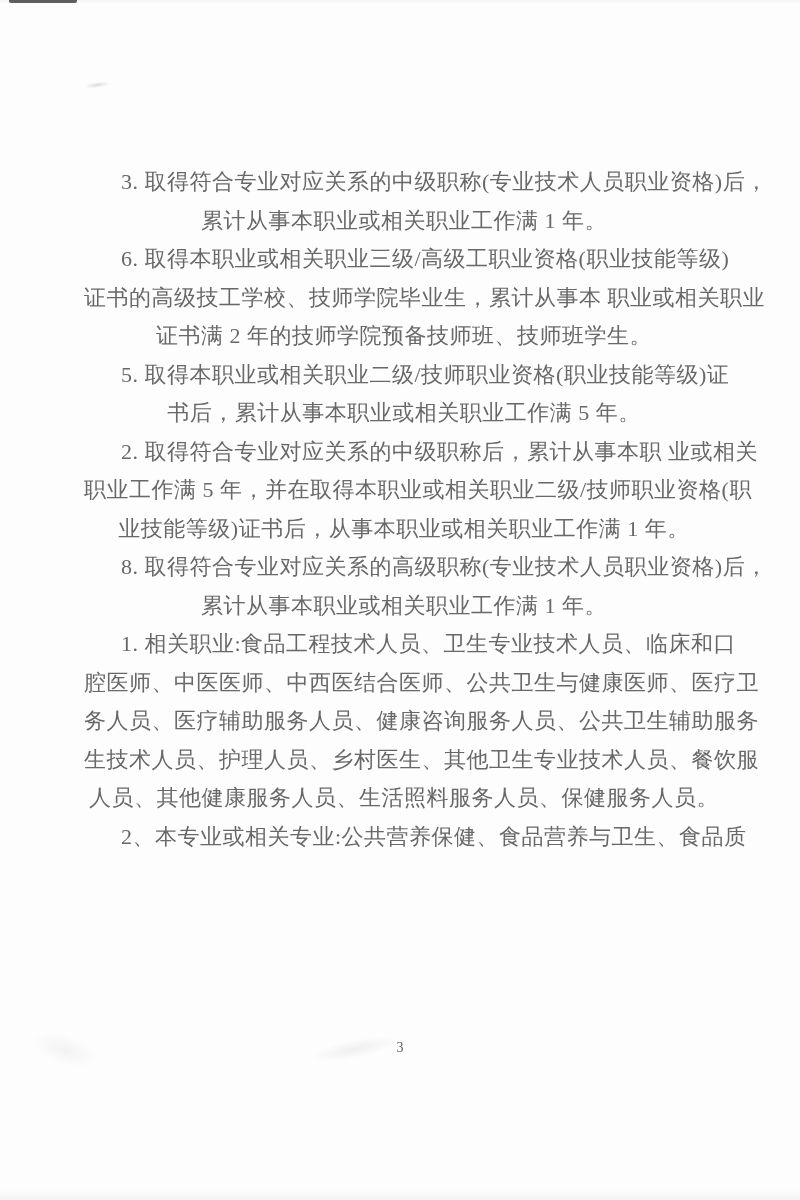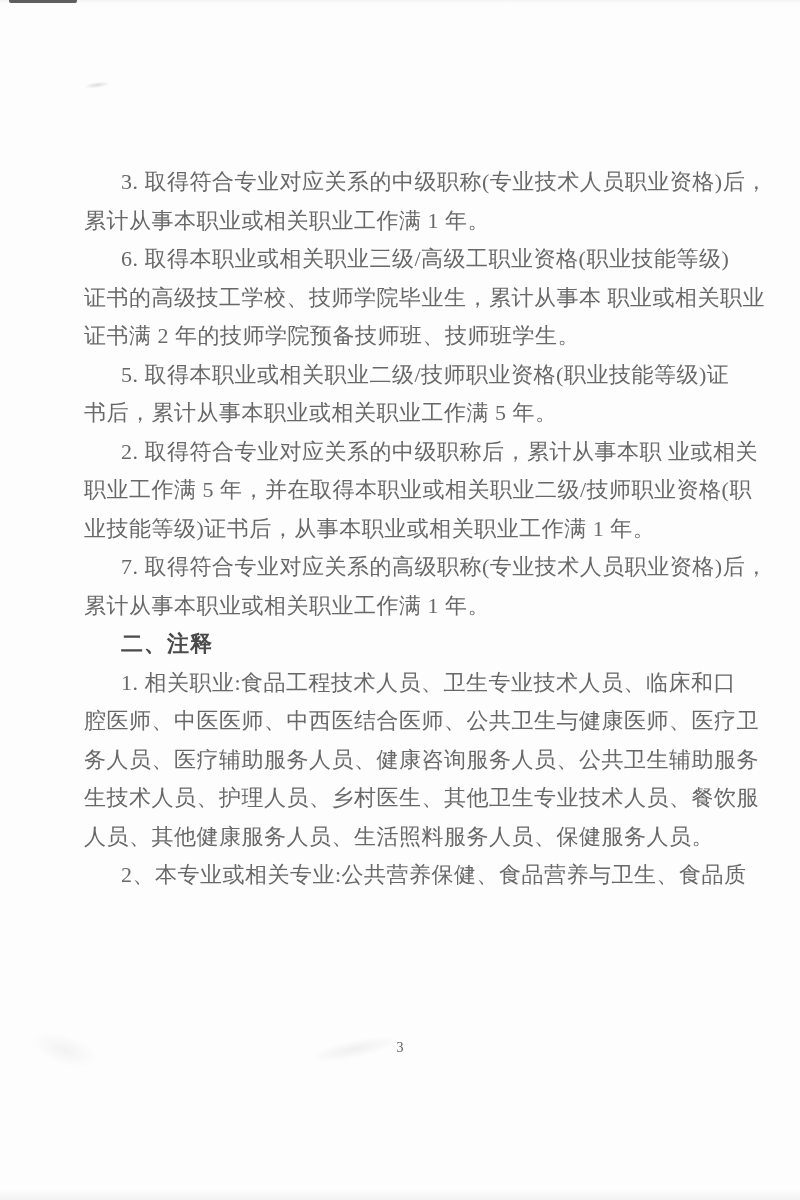--- a/index.html
+++ b/index.html
@@ -60,20 +60,21 @@
     top: 163px;
     width: 640px;
     color: #686868;
     font-size: 22px;
     letter-spacing: 0.5px;
   }
   .line {
     height: 38.5px;
     line-height: 38.5px;
     white-space: pre;
+    text-align: center;
   }
   .line.indent {
     padding-left: 37px;
   }
   .line.bold {
     font-weight: bold;
     color: #4a4a4a;
     font-family: "Liberation Sans", "DejaVu Sans", sans-serif;
     letter-spacing: 1px;
   }
@@ -100,23 +101,22 @@
       <div class="line indent">3. 取得符合专业对应关系的中级职称(专业技术人员职业资格)后，</div>
       <div class="line">累计从事本职业或相关职业工作满 1 年。</div>
       <div class="line indent">6. 取得本职业或相关职业三级/高级工职业资格(职业技能等级)</div>
       <div class="line">证书的高级技工学校、技师学院毕业生，累计从事本 职业或相关职业</div>
       <div class="line">证书满 2 年的技师学院预备技师班、技师班学生。</div>
       <div class="line indent">5. 取得本职业或相关职业二级/技师职业资格(职业技能等级)证</div>
       <div class="line">书后，累计从事本职业或相关职业工作满 5 年。</div>
       <div class="line indent">2. 取得符合专业对应关系的中级职称后，累计从事本职 业或相关</div>
       <div class="line">职业工作满 5 年，并在取得本职业或相关职业二级/技师职业资格(职</div>
       <div class="line">业技能等级)证书后，从事本职业或相关职业工作满 1 年。</div>
-      <div class="line indent">7. 取得符合专业对应关系的高级职称(专业技术人员职业资格)后，</div>
+      <div class="line indent">8. 取得符合专业对应关系的高级职称(专业技术人员职业资格)后，</div>
       <div class="line">累计从事本职业或相关职业工作满 1 年。</div>
-      <div class="line indent bold">二、注释</div>
       <div class="line indent">1. 相关职业:食品工程技术人员、卫生专业技术人员、临床和口</div>
       <div class="line">腔医师、中医医师、中西医结合医师、公共卫生与健康医师、医疗卫</div>
       <div class="line">务人员、医疗辅助服务人员、健康咨询服务人员、公共卫生辅助服务</div>
       <div class="line">生技术人员、护理人员、乡村医生、其他卫生专业技术人员、餐饮服</div>
       <div class="line">人员、其他健康服务人员、生活照料服务人员、保健服务人员。</div>
       <div class="line indent">2、本专业或相关专业:公共营养保健、食品营养与卫生、食品质</div>
     </div>
 
   <div class="page-number">3</div>
 </div>

